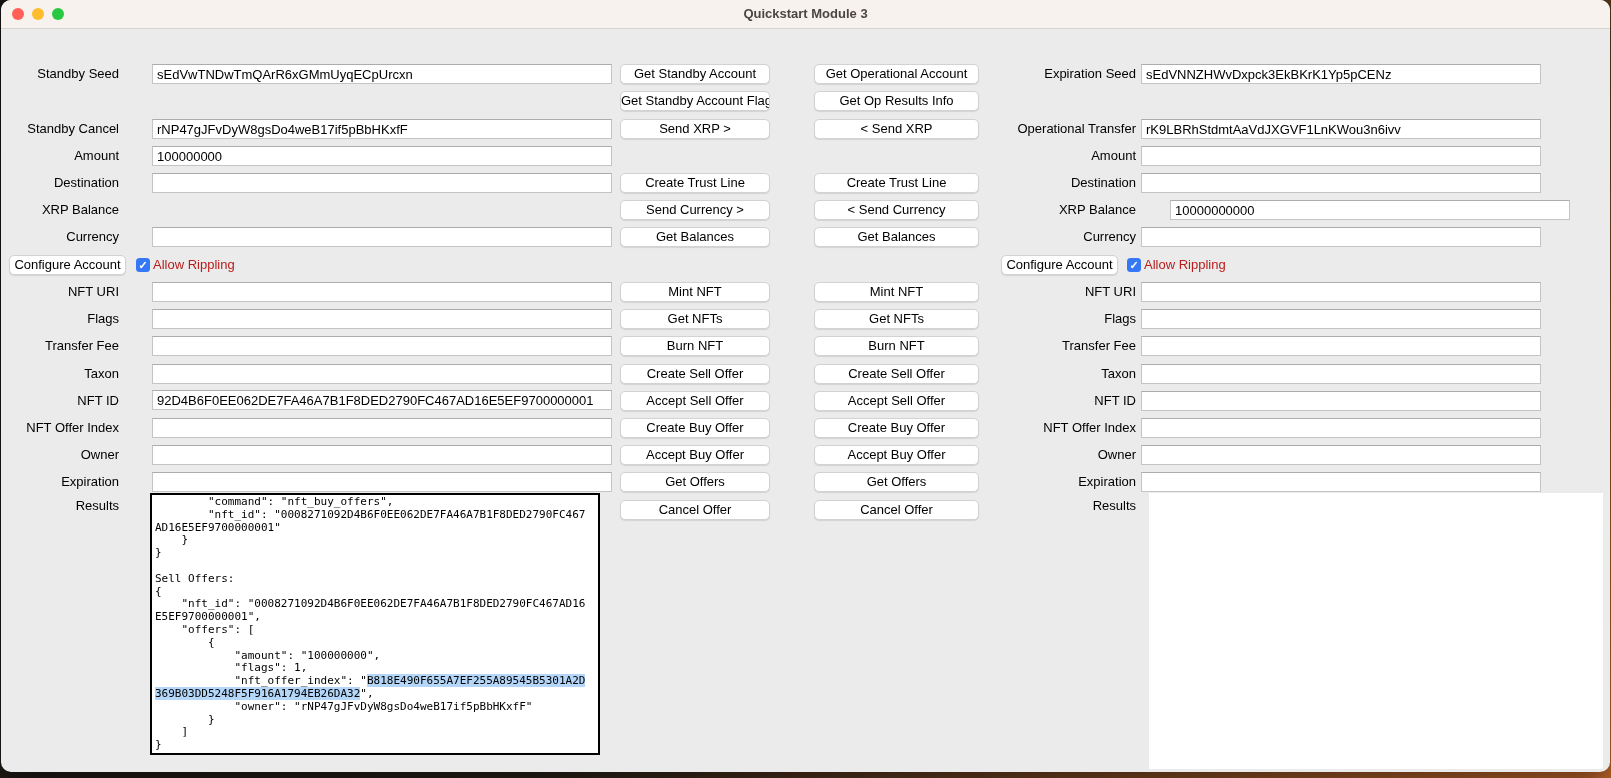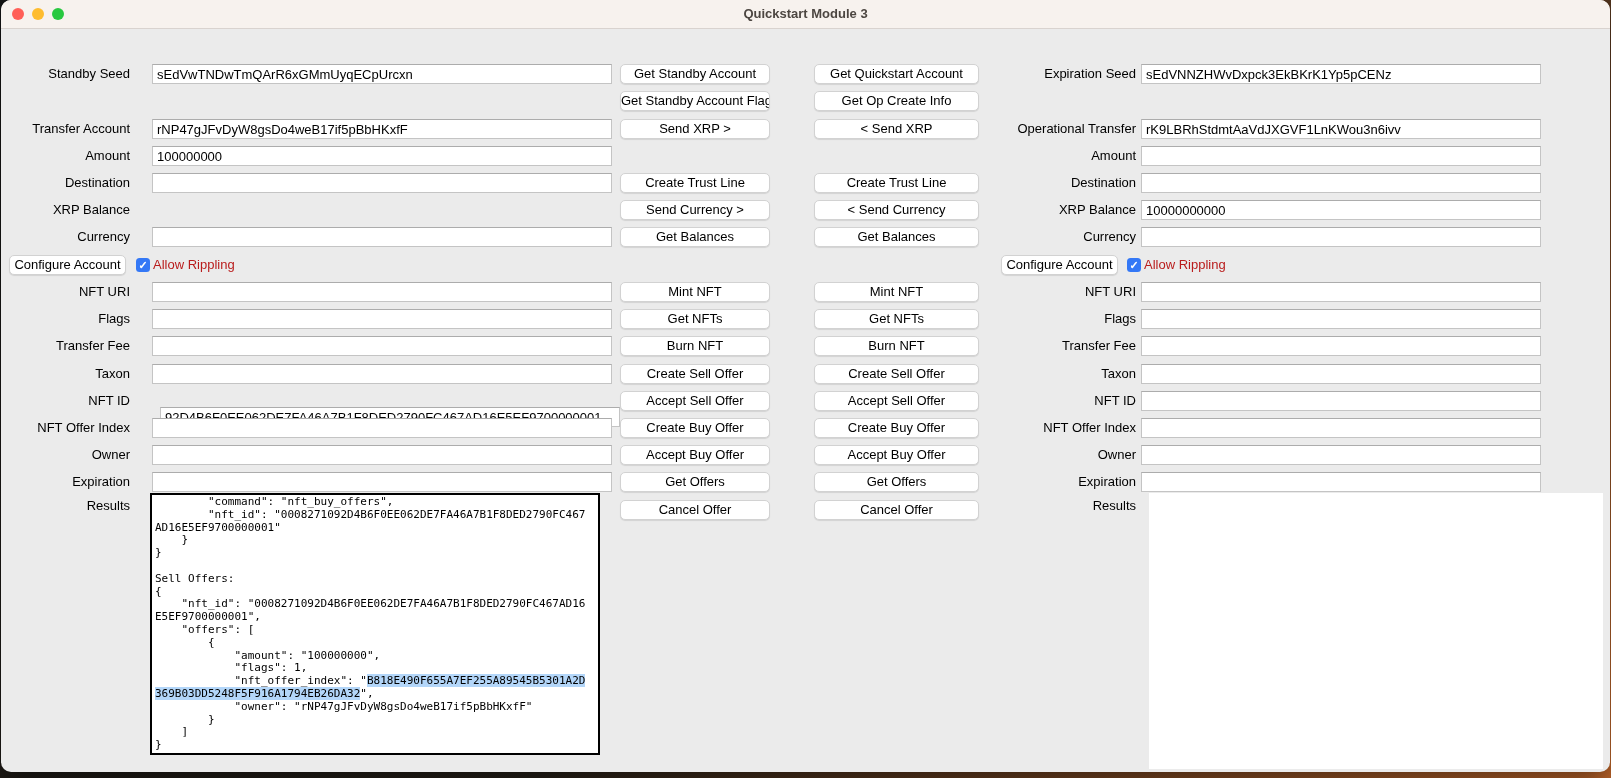--- a/index.html
+++ b/index.html
@@ -24,21 +24,21 @@
   .dot-green{left:51px;background:#28c840;}
   .title{
     position:absolute;left:0;right:0;top:0;line-height:28px;text-align:center;
     font-size:13px;font-weight:bold;color:#4c4641;
   }
   .content{position:absolute;left:0;top:29px;right:0;bottom:0;}
   .lbl{
     position:absolute;height:20px;line-height:20px;font-size:13px;color:#000;
     text-align:right;white-space:nowrap;
   }
-  .lblL{left:0;width:118px;margin-left:11px;}
+  .lblL{left:0;width:118px;}
   .lblR{left:905px;width:230px;}
   .fld{
     position:absolute;box-sizing:border-box;height:20px;background:#fff;
     border:1px solid #c4c4c4;border-top-color:#acacac;
     font-family:"Liberation Sans",sans-serif;font-size:13px;color:#000;
     padding:0 4px;outline:none;border-radius:0;
   }
   .fldL{left:151px;width:460px;}
   .fldR{left:1140px;width:400px;}
   .btn{
@@ -78,21 +78,21 @@
     <div class="dot dot-red"></div>
     <div class="dot dot-yellow"></div>
     <div class="dot dot-green"></div>
     <div class="title">Quickstart Module 3</div>
   </div>
 
   <div class="content">
 
     <div class="lbl lblL" style="top:35px">Standby Seed</div>
     <input class="fld fldL" style="top: 35px;" value="sEdVwTNDwTmQArR6xGMmUyqECpUrcxn">
-    <div class="lbl lblL" style="top:90px">Transfer Account</div>
+    <div class="lbl lblL" style="top:90px">Standby Cancel</div>
     <input class="fld fldL" style="top: 90px;" value="rNP47gJFvDyW8gsDo4weB17if5pBbHKxfF">
     <div class="lbl lblL" style="top:117px">Amount</div>
     <input class="fld fldL" style="top: 117px;" value="100000000">
     <div class="lbl lblL" style="top:144px">Destination</div>
     <input class="fld fldL" style="top: 144px;" value="">
     <div class="lbl lblL" style="top:171px">XRP Balance</div>
     <div class="lbl lblL" style="top:198px">Currency</div>
     <input class="fld fldL" style="top: 198px;" value="">
 
     <button class="btn btnCfgL" style="top:226px">Configure Account</button>
@@ -101,21 +101,21 @@
 
     <div class="lbl lblL" style="top:253px">NFT URI</div>
     <input class="fld fldL" style="top: 253px;" value="">
     <div class="lbl lblL" style="top:280px">Flags</div>
     <input class="fld fldL" style="top: 280px;" value="">
     <div class="lbl lblL" style="top:307px">Transfer Fee</div>
     <input class="fld fldL" style="top: 307px;" value="">
     <div class="lbl lblL" style="top:335px">Taxon</div>
     <input class="fld fldL" style="top: 335px;" value="">
     <div class="lbl lblL" style="top:362px">NFT ID</div>
-    <input class="fld fldL" style="top: 378px; margin-left: 8px;" value="92D4B6F0EE062DE7FA46A7B1F8DED2790FC467AD16E5EF9700000001">
+    <input class="fld fldL" style="top: 361px;" value="92D4B6F0EE062DE7FA46A7B1F8DED2790FC467AD16E5EF9700000001">
     <div class="lbl lblL" style="top:389px">NFT Offer Index</div>
     <input class="fld fldL" style="top: 389px;" value="">
     <div class="lbl lblL" style="top:416px">Owner</div>
     <input class="fld fldL" style="top: 416px;" value="">
     <div class="lbl lblL" style="top:443px">Expiration</div>
     <input class="fld fldL" style="top: 443px;" value="">
 
     <div class="lbl lblL" style="top:467px">Results</div>
     <div class="resbox resboxL">
       <pre class="res"><span>        "command": "nft_buy_offers",
@@ -149,22 +149,22 @@
     <button class="btn btnA" style="top:253px">Mint NFT</button>
     <button class="btn btnA" style="top:280px">Get NFTs</button>
     <button class="btn btnA" style="top:307px">Burn NFT</button>
     <button class="btn btnA" style="top:335px">Create Sell Offer</button>
     <button class="btn btnA" style="top:362px">Accept Sell Offer</button>
     <button class="btn btnA" style="top:389px">Create Buy Offer</button>
     <button class="btn btnA" style="top:416px">Accept Buy Offer</button>
     <button class="btn btnA" style="top:443px">Get Offers</button>
     <button class="btn btnA" style="top:471px">Cancel Offer</button>
 
-    <button class="btn btnB" style="top:35px">Get Quickstart Account</button>
-    <button class="btn btnB" style="top:62px">Get Op Create Info</button>
+    <button class="btn btnB" style="top:35px">Get Operational Account</button>
+    <button class="btn btnB" style="top:62px">Get Op Results Info</button>
     <button class="btn btnB" style="top:90px">&lt; Send XRP</button>
     <button class="btn btnB" style="top:144px">Create Trust Line</button>
     <button class="btn btnB" style="top:171px">&lt; Send Currency</button>
     <button class="btn btnB" style="top:198px">Get Balances</button>
     <button class="btn btnB" style="top:253px">Mint NFT</button>
     <button class="btn btnB" style="top:280px">Get NFTs</button>
     <button class="btn btnB" style="top:307px">Burn NFT</button>
     <button class="btn btnB" style="top:335px">Create Sell Offer</button>
     <button class="btn btnB" style="top:362px">Accept Sell Offer</button>
     <button class="btn btnB" style="top:389px">Create Buy Offer</button>
@@ -174,21 +174,21 @@
 
     <div class="lbl lblR" style="top:35px">Expiration Seed</div>
     <input class="fld fldR" style="top: 35px;" value="sEdVNNZHWvDxpck3EkBKrK1Yp5pCENz">
     <div class="lbl lblR" style="top:90px">Operational Transfer</div>
     <input class="fld fldR" style="top: 90px;" value="rK9LBRhStdmtAaVdJXGVF1LnKWou3n6ivv">
     <div class="lbl lblR" style="top:117px">Amount</div>
     <input class="fld fldR" style="top: 117px;" value="">
     <div class="lbl lblR" style="top:144px">Destination</div>
     <input class="fld fldR" style="top: 144px;" value="">
     <div class="lbl lblR" style="top:171px">XRP Balance</div>
-    <input class="fld fldR" style="top: 171px;" value="10000000000">
+    <input class="fld fldR" style="top: 171px; margin-left: 29px;" value="10000000000">
     <div class="lbl lblR" style="top:198px">Currency</div>
     <input class="fld fldR" style="top: 198px;" value="">
 
     <button class="btn btnCfgR" style="top:226px">Configure Account</button>
     <div class="chk" style="left:1126px;top:229px"><span>✓</span></div>
     <div class="chklbl" style="left:1143px;top:226px">Allow Rippling</div>
 
     <div class="lbl lblR" style="top:253px">NFT URI</div>
     <input class="fld fldR" style="top: 253px;" value="">
     <div class="lbl lblR" style="top:280px">Flags</div>

